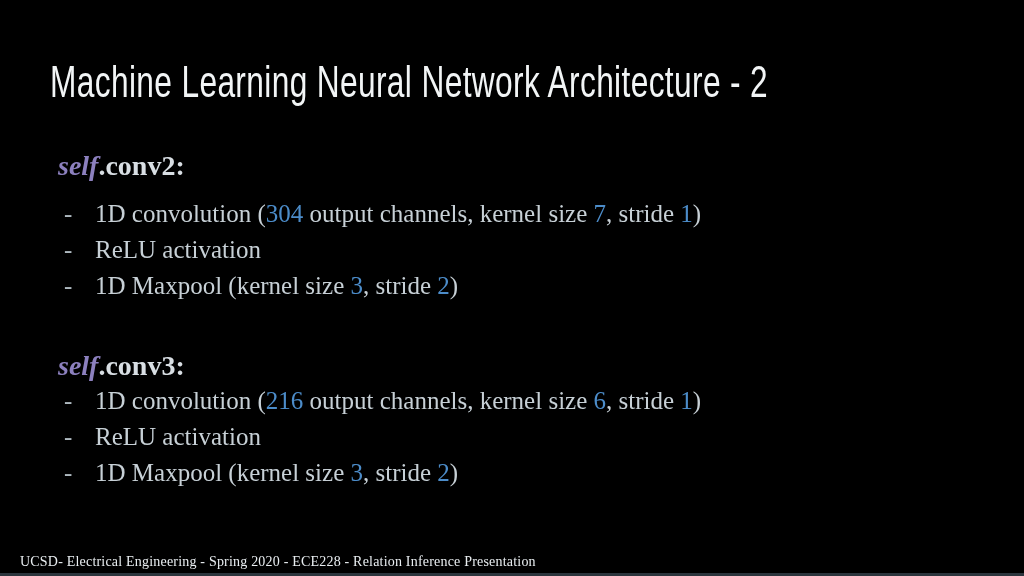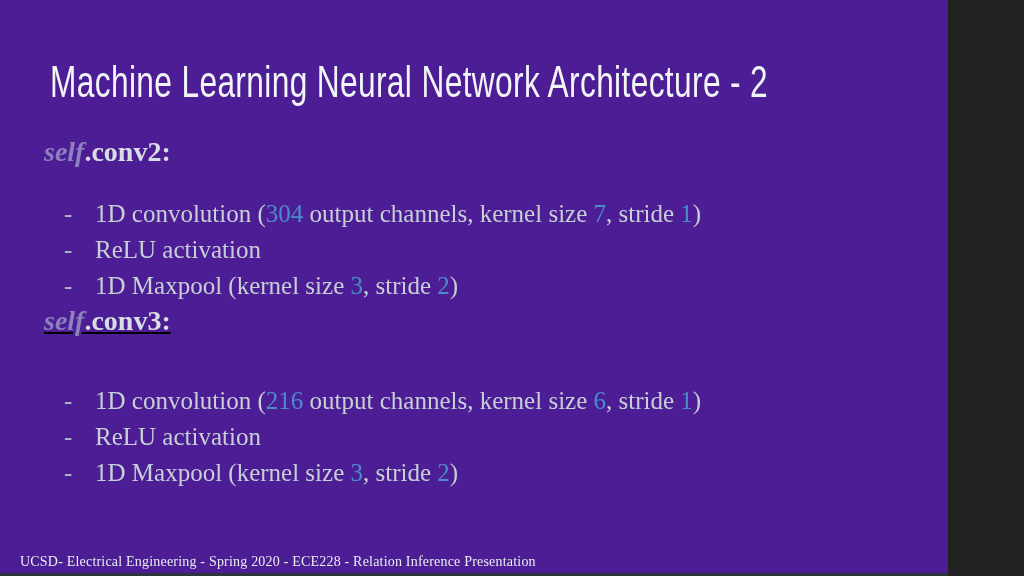--- a/index.html
+++ b/index.html
@@ -2,23 +2,23 @@
 <html><head>
 <meta charset="utf-8">
 <style>
   html, body {
     margin: 0;
     padding: 0;
     background: #222;
   }
   .slide {
     position: relative;
-    width: 948px;
+    width: 1024px;
     height: 576px;
-    background: #4c1d95;
+    background: #000000;
     overflow: hidden;
     font-family: "Liberation Serif", serif;
   }
   .bottom-edge {
     position: absolute;
     left: 0;
     bottom: 0;
     width: 100%;
     height: 3px;
     background: #2B353D;
@@ -34,34 +34,34 @@
     line-height: 1.1;
     color: #F2F5F6;
     white-space: nowrap;
     transform: scaleX(0.72);
     transform-origin: left center;
     letter-spacing: 0.5px;
   }
   .sec-heading {
     position: absolute;
     left: 44px;
-    margin: 0;
+    margin: 14px;
     font-size: 28px;
     font-weight: bold;
     white-space: nowrap;
   }
   .sec-heading .self {
     font-style: italic;
     color: #8C80BE;
   }
   .sec-heading .rest {
     color: #D8DEE3;
   }
   #heading-1 { top: 136px; }
-  #heading-2 { top: 305px; text-decoration: underline; }
+  #heading-2 { top: 336px; text-decoration: underline; }
   ul.bullets {
     position: absolute;
     left: 0;
     margin: 0;
     padding: 0;
     list-style: none;
   }
   #bullets-1 { top: 196px; }
   #bullets-2 { top: 383px; }
   ul.bullets li {

